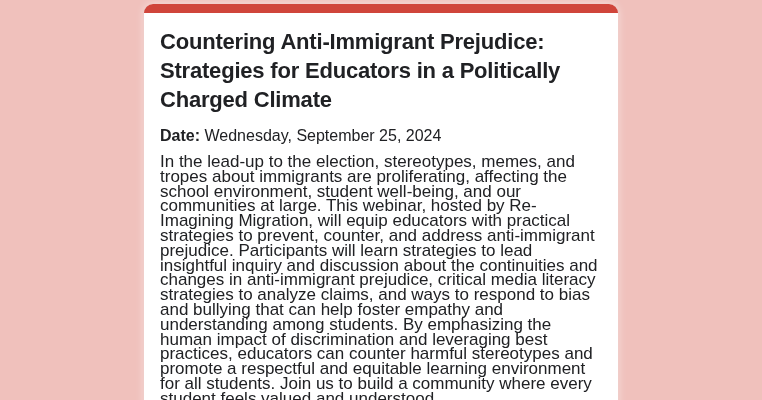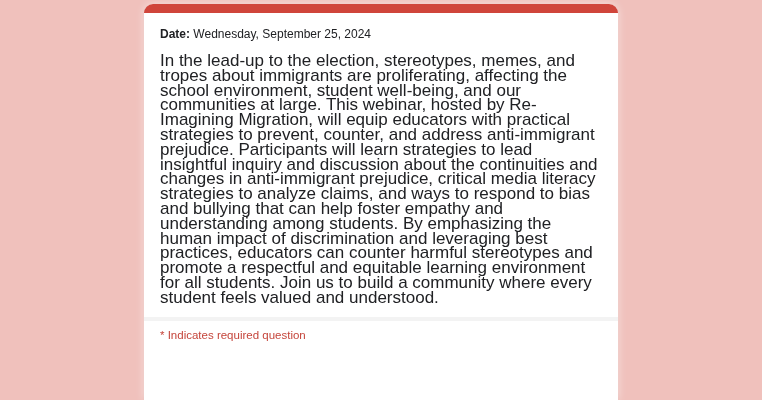--- a/index.html
+++ b/index.html
@@ -37,21 +37,21 @@
   .form-title {
     font-size: 22px;
     font-weight: 700;
     letter-spacing: -0.2px;
     line-height: 29px;
     color: var(--text-color);
     margin-bottom: 14px;
     max-width: 446px;
   }
   .meta {
-    font-size: 12px;
+    font-size: 16px;
     line-height: 15px;
     color: var(--text-color);
     margin-bottom: 12px;
   }
   .meta .label { font-weight: 700; }
   .description-text {
     font-size: 17px;
     line-height: 14.8px;
     color: var(--text-color);
     margin-top: 7px;
@@ -69,20 +69,21 @@
     line-height: 15px;
     color: var(--required-color);
   }
 </style>
 </head>
 <body>
 
 <div class="form-column">
   <div class="accent-bar"></div>
   <div class="card-body">
+    <h1 class="form-title">Countering Anti-Immigrant Prejudice: Strategies for Educators in a Politically Charged Climate</h1>
     <p class="meta">
       <span class="label">Date:</span>
       <span>Wednesday, September 25, 2024</span>
     </p>
     <p class="description-text">In the lead-up to the election, stereotypes, memes, and tropes about immigrants are proliferating, affecting the school environment, student well-being, and our communities at large. This webinar, hosted by Re-Imagining Migration, will equip educators with practical strategies to prevent, counter, and address anti-immigrant prejudice. Participants will learn strategies to lead insightful inquiry and discussion about the continuities and changes in anti-immigrant prejudice, critical media literacy strategies to analyze claims, and ways to respond to bias and bullying that can help foster empathy and understanding among students. By emphasizing the human impact of discrimination and leveraging best practices, educators can counter harmful stereotypes and promote a respectful and equitable learning environment for all students. Join us to build a community where every student feels valued and understood.</p>
   </div>
   <div class="section-divider"></div>
   <div class="required-note">* Indicates required question</div>
 </div>
 

